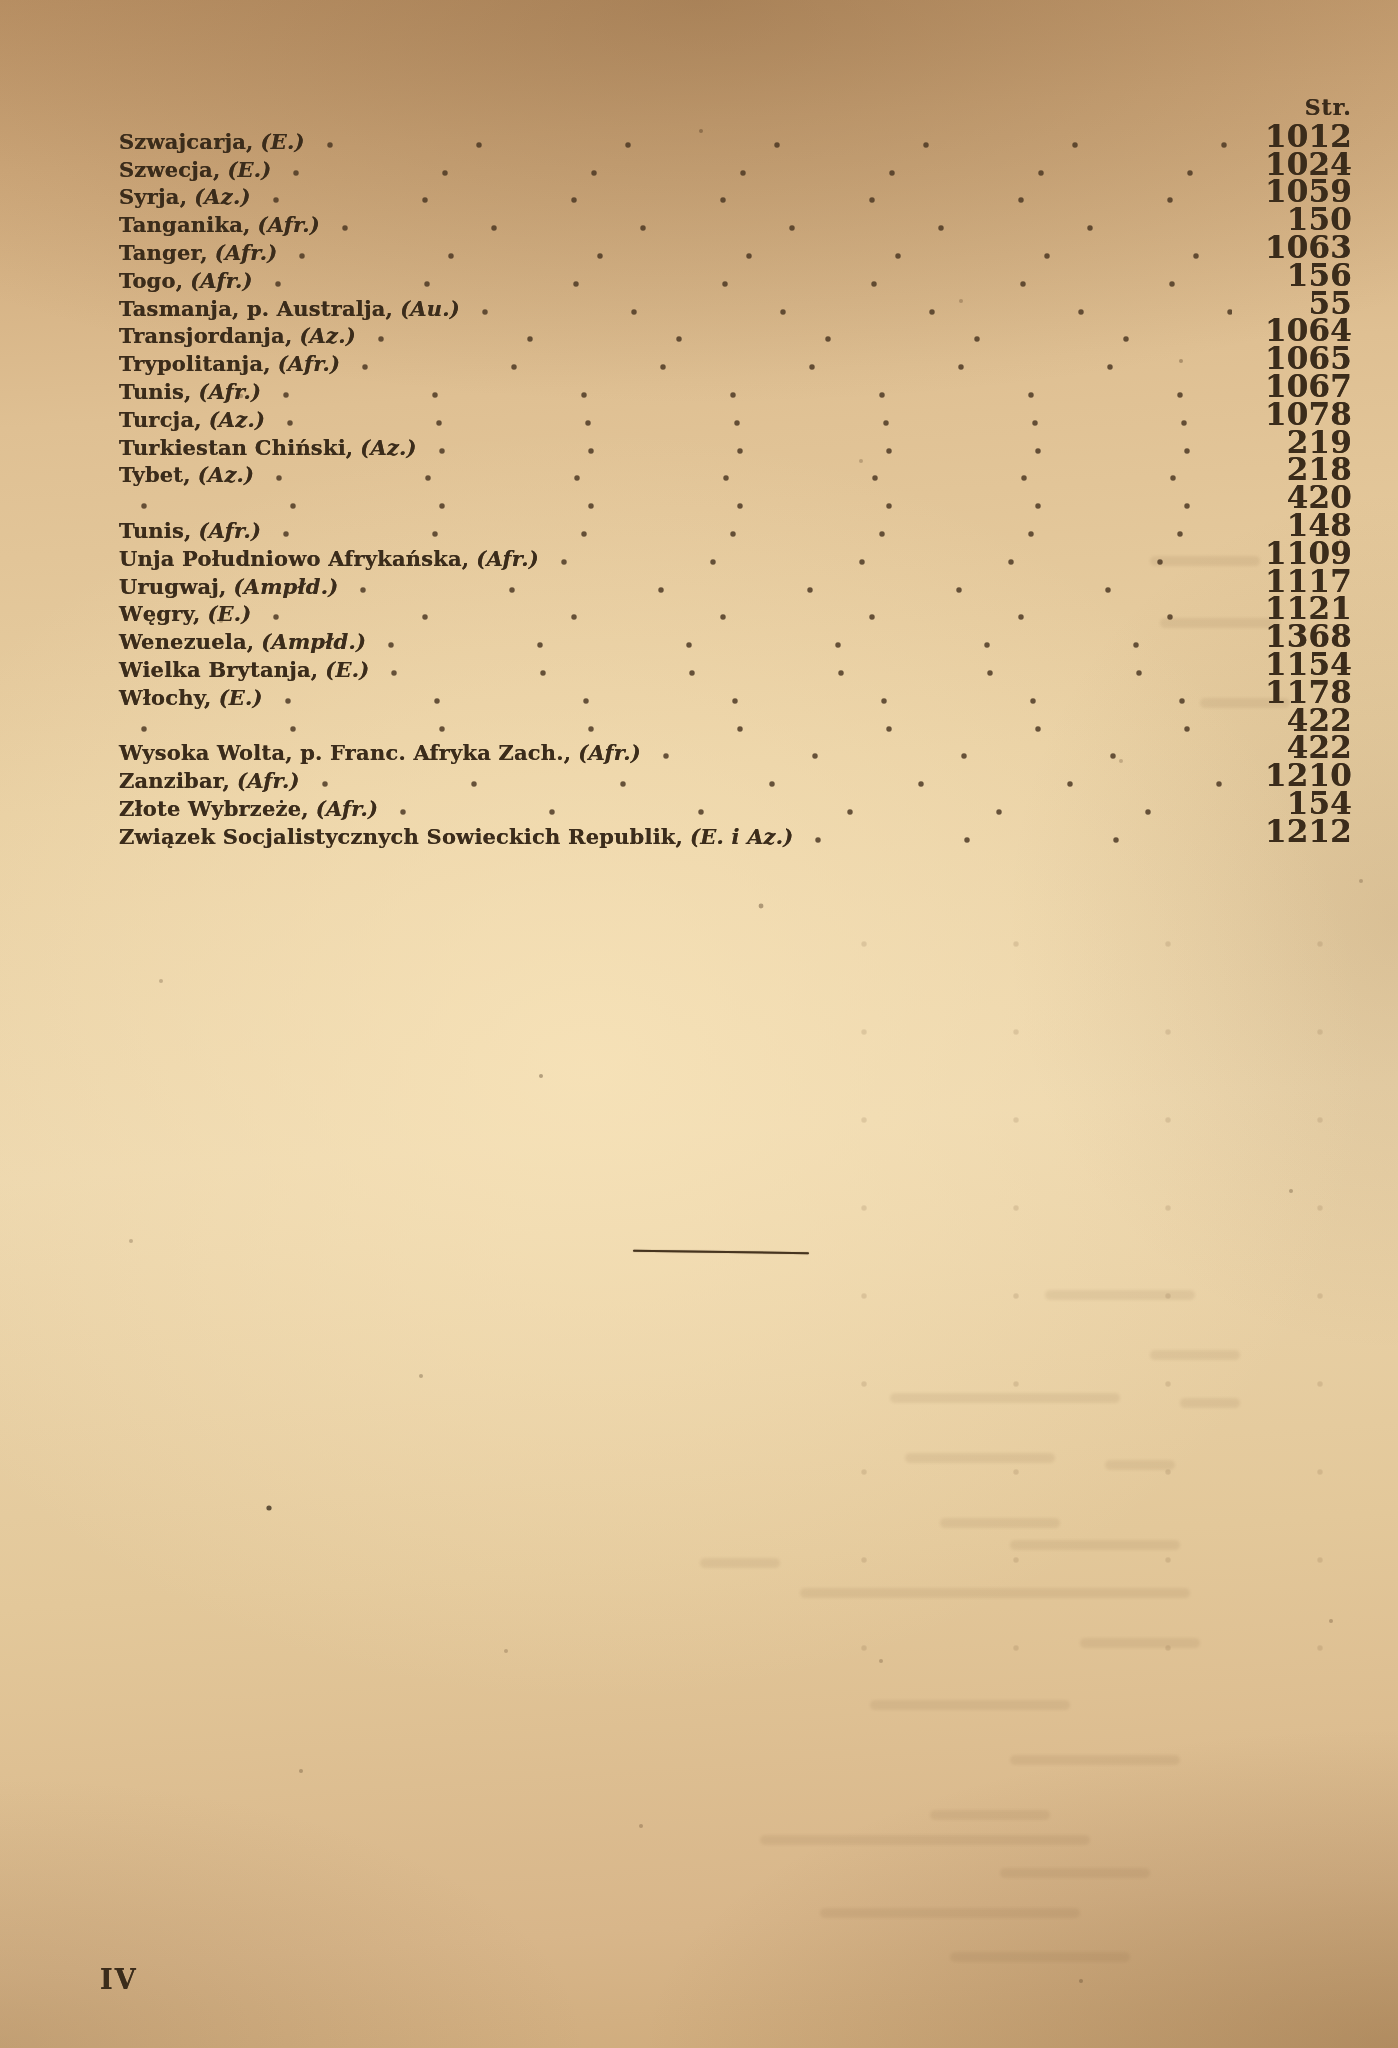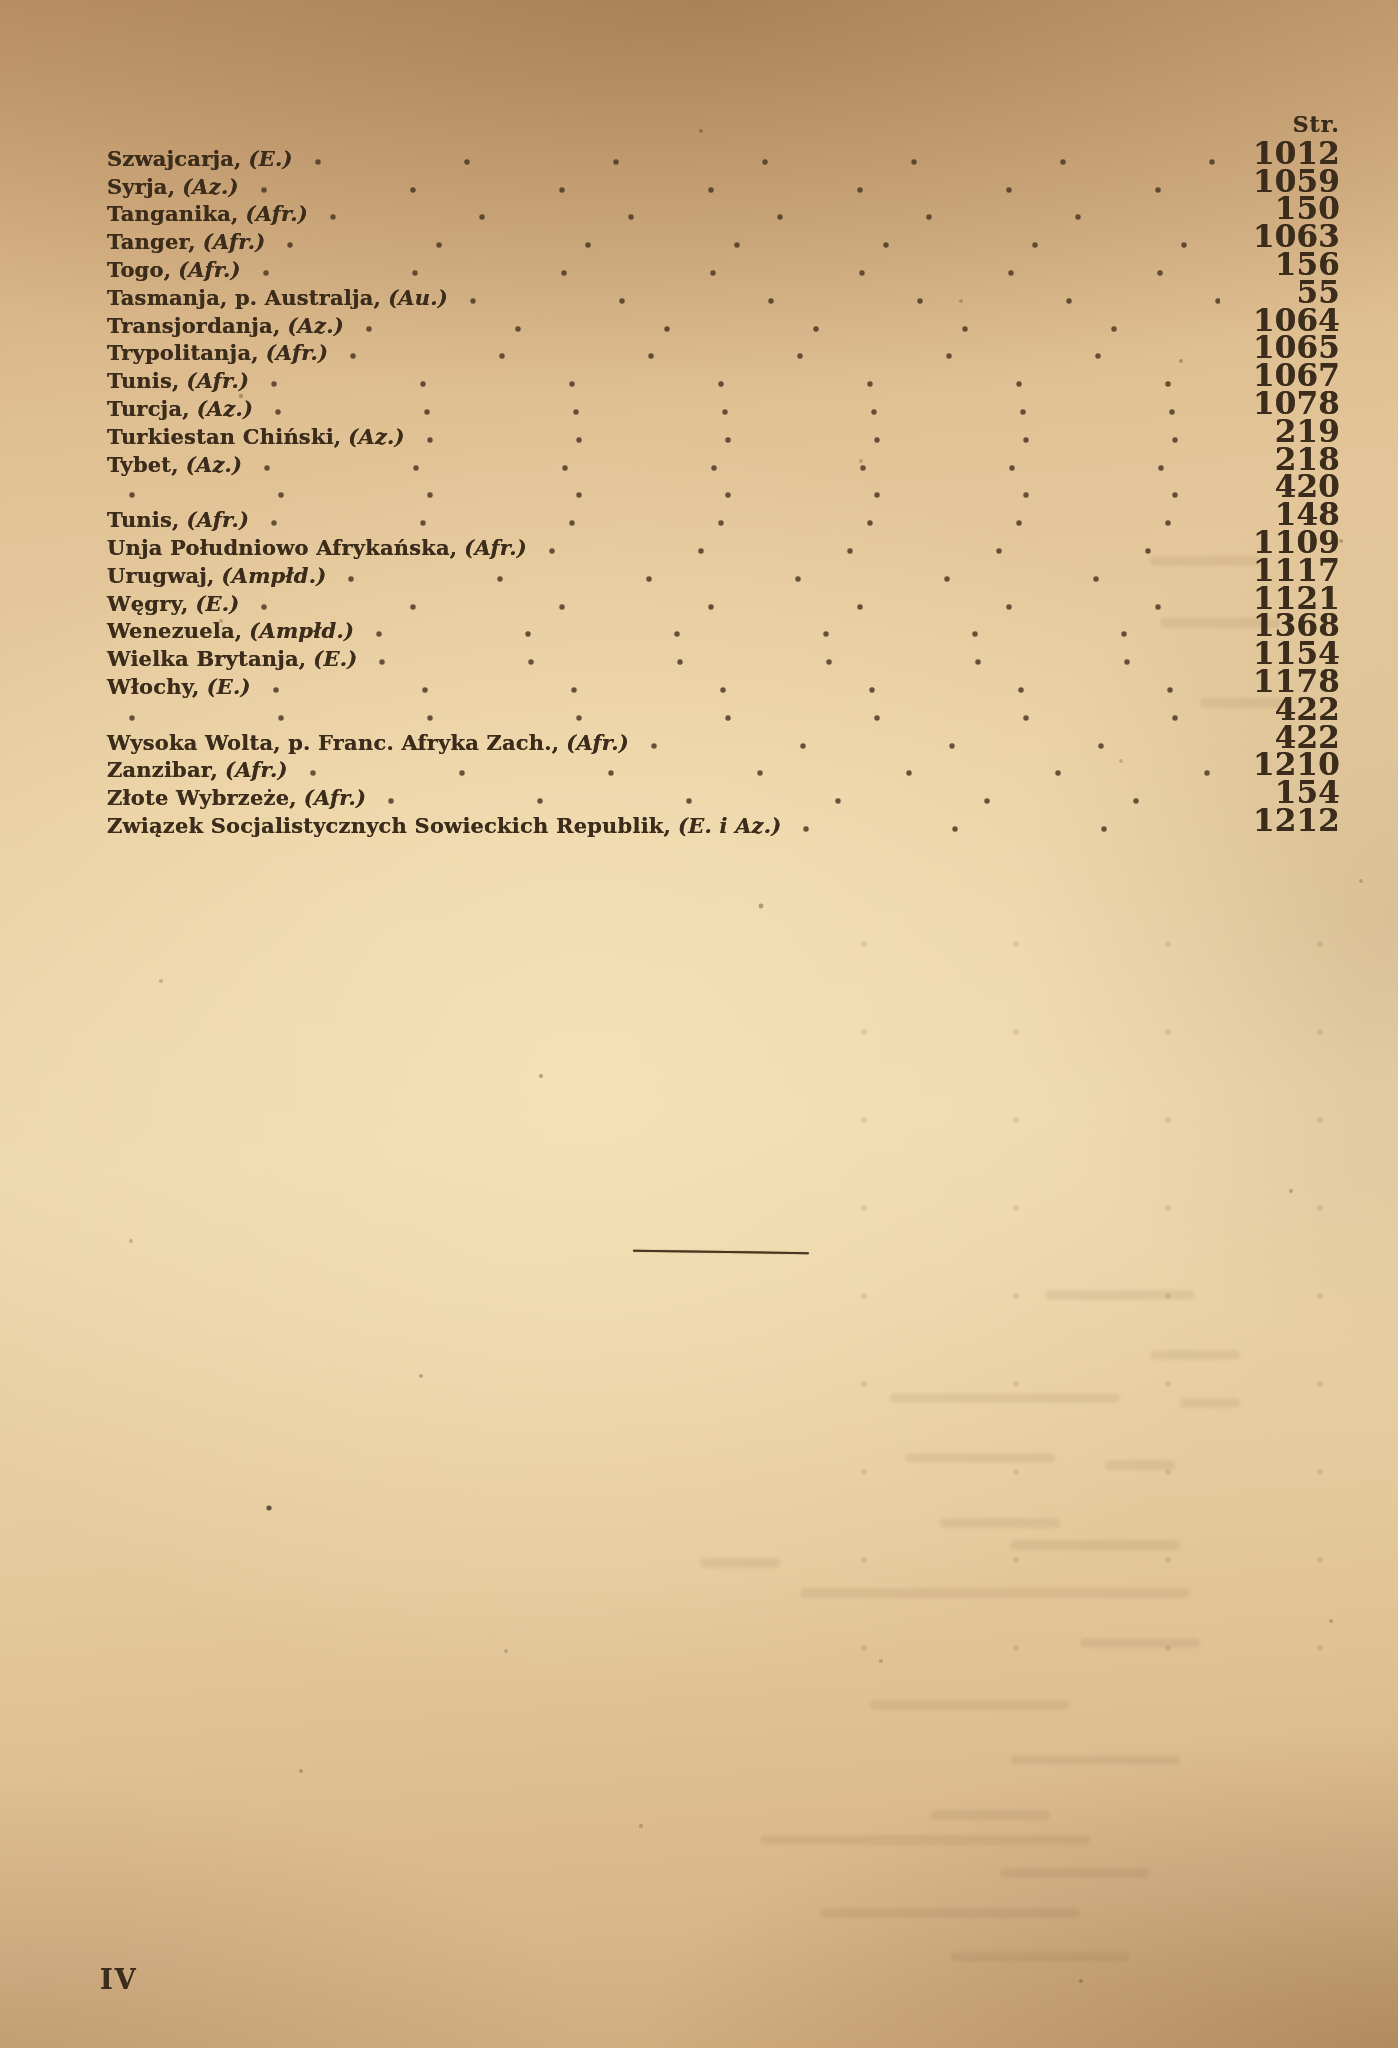--- a/index.html
+++ b/index.html
@@ -8,23 +8,22 @@
     font-family:"DejaVu Serif","Liberation Serif",serif;
     background:
       radial-gradient(90% 50% at 42% 52%, rgba(248,228,186,.80) 0%, rgba(248,228,186,0) 62%),
       radial-gradient(130% 34% at 50% 0%, rgba(125,88,52,.38) 0%, rgba(125,88,52,0) 58%),
       radial-gradient(90% 26% at 100% 100%, rgba(120,82,46,.34) 0%, rgba(120,82,46,0) 60%),
       radial-gradient(70% 22% at 0% 100%, rgba(130,95,58,.22) 0%, rgba(130,95,58,0) 60%),
       radial-gradient(40% 30% at 100% 45%, rgba(140,104,64,.18) 0%, rgba(140,104,64,0) 70%),
       linear-gradient(176deg,#bf9669 0%,#d0aa7c 8%,#dfc093 20%,#e8cfa2 38%,#ecd6ad 55%,#e3c89a 75%,#d8b68a 92%,#cda979 100%);
   }
   .index{
-    position:absolute; left:107px; top:94px; width:1233px;
+    position:absolute; left:119px; top:94px; width:1233px;
     color:#3b2c1b;
-    margin-top:17px;
   }
   .str-row{
     height:32px; text-align:right; font-size:22px; font-weight:700;
     letter-spacing:1px; text-shadow:0 0 .5px rgba(59,44,27,.85);
   }
   .row{
     display:flex; align-items:flex-end; height:27.8px;
     font-size:21px; font-weight:700; letter-spacing:.2px;
     text-shadow:0 0 .5px rgba(59,44,27,.8);
     white-space:nowrap;
@@ -111,20 +110,25 @@
     <div class="str-row">
       <span>Str.</span>
     </div>
     <div id="rows">
   <div class="row">
     <span class="entry"><span class="nm">Szwajcarja,</span><i class="rg">(E.)</i></span>
     <span class="leader"></span>
     <span class="pageno">1012</span>
   </div>
 
+  <div class="row">
+    <span class="entry"><span class="nm">Szwecja,</span><i class="rg">(E.)</i></span>
+    <span class="leader"></span>
+    <span class="pageno">1024</span>
+  </div>
 
   <div class="row">
     <span class="entry"><span class="nm">Syrja,</span><i class="rg">(Az.)</i></span>
     <span class="leader"></span>
     <span class="pageno">1059</span>
   </div>
 
   <div class="row">
     <span class="entry"><span class="nm">Tanganika,</span><i class="rg">(Afr.)</i></span>
     <span class="leader"></span>

